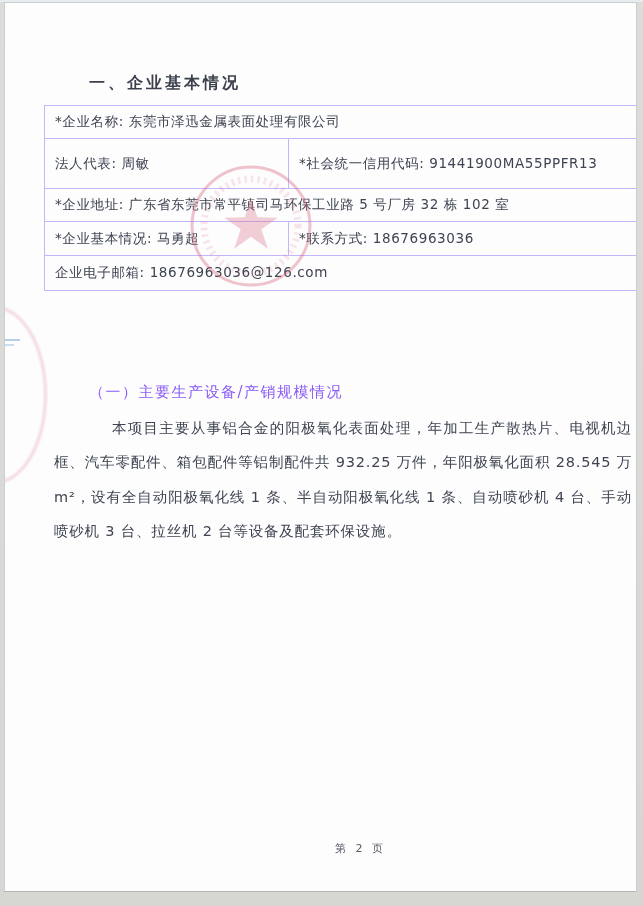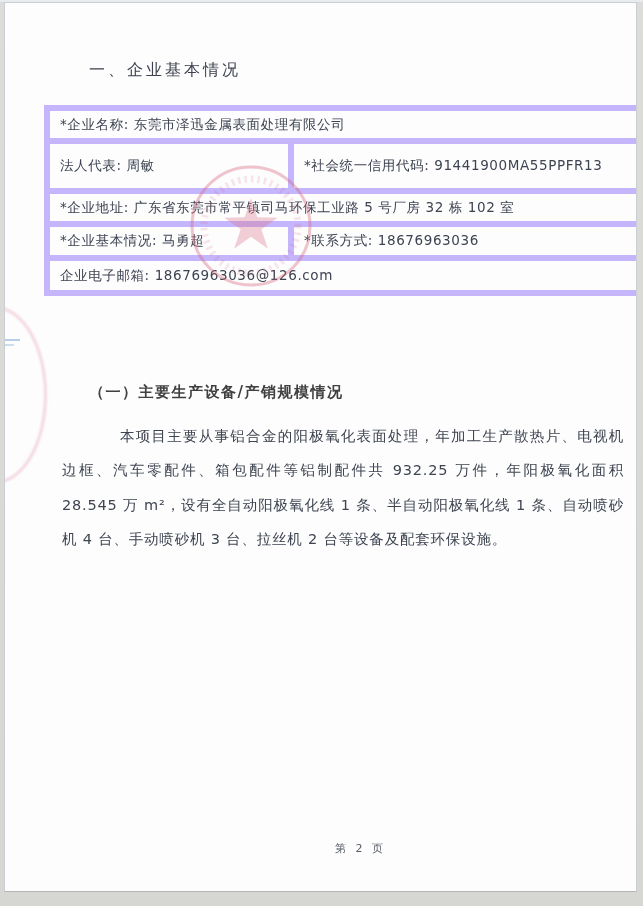--- a/index.html
+++ b/index.html
@@ -11,49 +11,49 @@
   }
   .page {
     position:absolute; left:4px; top:2px; width:633px; height:890px;
     background:#fdfdfe;
     border:1px solid #c9ced3;
     border-bottom-color:#b3b6b2;
     box-sizing:border-box;
     overflow:hidden;
   }
   .doc-title {
-    position:absolute; left:84px; top:57px;
-    font-size:16px; font-weight:normal; color:#3c414d; letter-spacing:3px;
+    position:absolute; left:84px; top:70px;
+    font-size:16px; font-weight:bold; color:#3c414d; letter-spacing:3px;
     white-space:nowrap;
   }
   table.info {
     position:absolute; left:39px; top:102px; width:595px;
     border-collapse:collapse; table-layout:fixed;
     color:#3d4350; font-size:13.5px;
   }
   table.info td {
-    border:6px solid #c4b5fd;
+    border:1px solid #c4b5fd;
     padding:0 10px;
     vertical-align:middle;
     letter-spacing:0.6px;
     overflow:hidden;
   }
   .tall-cell { line-height:32px; padding-top:2px; padding-bottom:2px; }
   .sub-title {
     position:absolute; left:84px; top:380px;
-    font-size:15px; font-weight:bold; color:#404040; letter-spacing:1.5px;
+    font-size:15px; font-weight:normal; color:#8b5cf6; letter-spacing:1.5px;
     white-space:nowrap;
   }
   .body-text {
     position:absolute; left:45px; top:404px; width:586px;
     text-align:justify;
     font-size:14.5px; line-height:34.4px;
     color:#3e4450; letter-spacing:0.8px;
   }
-  .body-text p { margin:12px; text-indent:58px; }
+  .body-text p { margin:4px; text-indent:58px; }
   .footer {
     position:absolute; left:0; top:838px; width:100%;
     text-align:center; font-size:11px; color:#565b66; letter-spacing:3px;margin-left:40px;
   }
   .stamp {
     position:absolute; left:182px; top:160px; width:128px; height:128px;
     filter:blur(0.6px);
     pointer-events:none;
   }
   .stamp-bleed {

